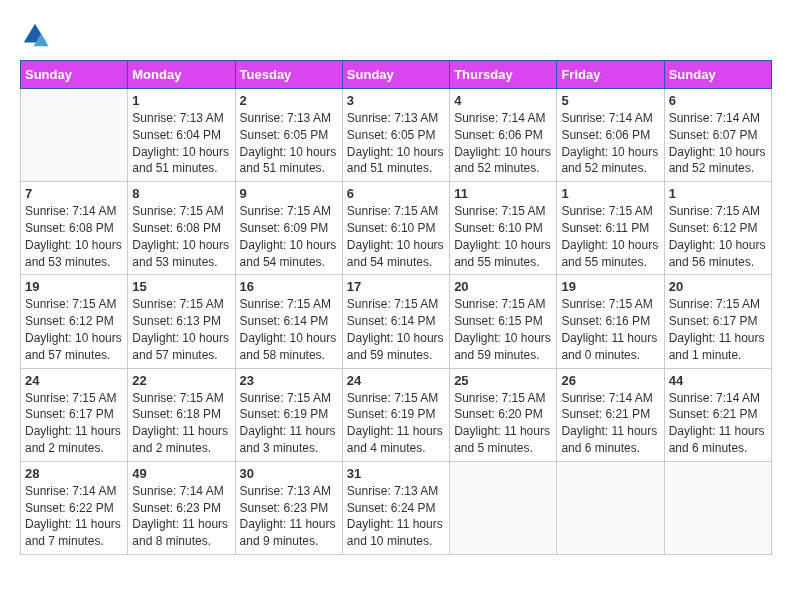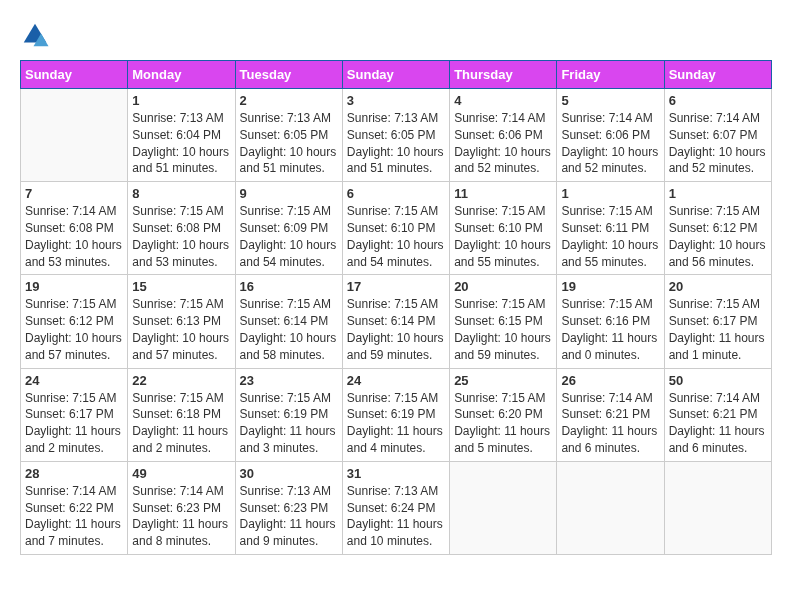--- a/index.html
+++ b/index.html
@@ -311,21 +311,21 @@
 and 5 minutes.</div>
           </td>
           <td>
             <span class="day-number">26</span>
             <div class="day-info" style="white-space: pre-line;">Sunrise: 7:14 AM
 Sunset: 6:21 PM
 Daylight: 11 hours
 and 6 minutes.</div>
           </td>
           <td>
-            <span class="day-number">50</span>
+            <span class="day-number">44</span>
             <div class="day-info" style="white-space: pre-line;">Sunrise: 7:14 AM
 Sunset: 6:21 PM
 Daylight: 11 hours
 and 6 minutes.</div>
           </td>
         </tr>
         <tr>
           <td>
             <span class="day-number">28</span>
             <div class="day-info" style="white-space: pre-line;">Sunrise: 7:14 AM

